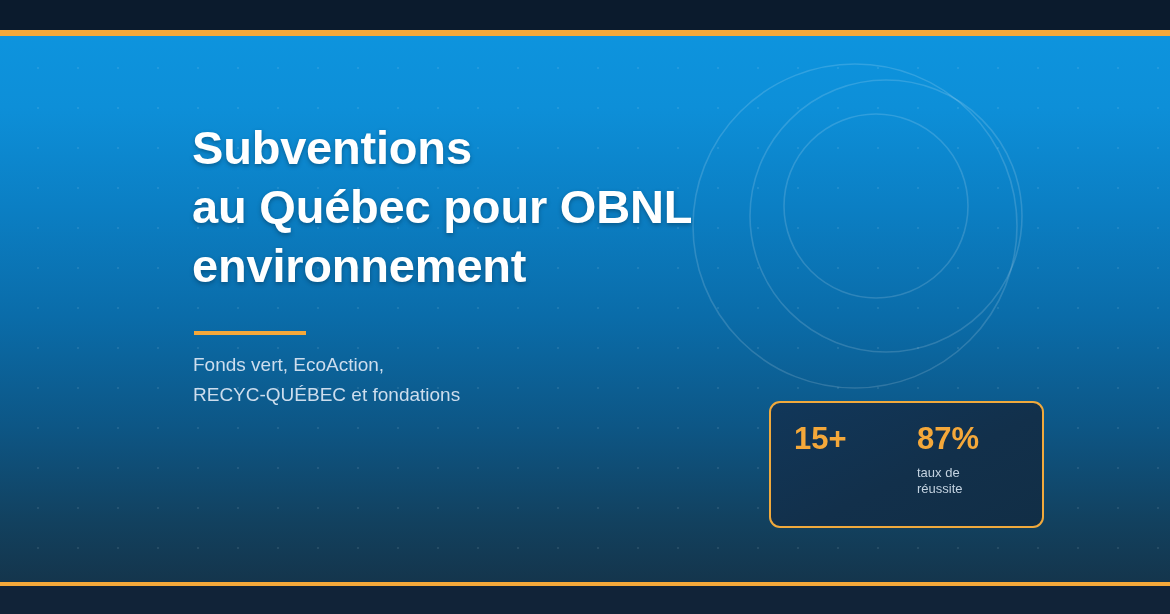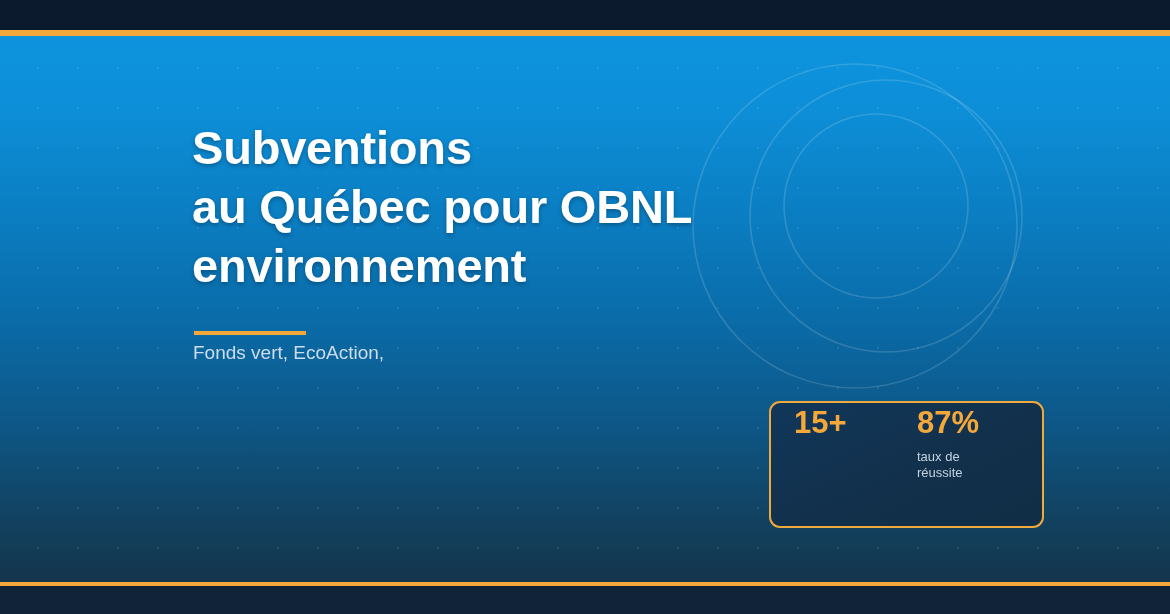--- a/index.html
+++ b/index.html
@@ -92,21 +92,21 @@
     top: 301px;
     width: 112px;
     height: 4px;
     background: #f4a83a;
     z-index: 3;
   }
 
   .subhead {
     position: absolute;
     left: 193px;
-    top: 308px;
+    top: 320px;
     width: 470px;
     margin: 0;
     color: #cddded;
     font-size: 19px;
     line-height: 30px;
     font-weight: normal;
     z-index: 3;
   }
   .subhead .sh-line { display: block; white-space: nowrap; }
 
@@ -116,21 +116,21 @@
     left: 769px;
     top: 371px;
     width: 275px;
     height: 127px;
     border: 2px solid #f0a93c;
     border-radius: 11px;
     background: linear-gradient(160deg, #123css 0%, #10314f 0%, #13334f 45%, #10314c 100%);
     background-color: #113css;
     z-index: 4;
     display: flex;
-    padding: 3px 0 0 23px;
+    padding: 19px 0 0 23px;
   }
   .stats-card { background: linear-gradient(155deg, #11375a 0%, #12304b 55%, #112e46 100%); }
 
   .stat { width: 123px; }
   .stat-value {
     display: block;
     color: #f4a83a;
     font-size: 31px;
     font-weight: bold;
     line-height: 34px;
@@ -204,20 +204,21 @@
   <h1 class="headline">
     <span class="hl-line">Subventions</span>
     <span class="hl-line">au Québec pour OBNL</span>
     <span class="hl-line">environnement</span>
   </h1>
 
   <div class="accent-rule"></div>
 
   <p class="subhead">
     <span class="sh-line">Fonds vert, EcoAction,</span>
+    <span class="sh-line">RECYC-QUÉBEC et fondations</span>
   </p>
 
   <div class="stats-card">
     <div class="stat">
       <span class="stat-value">15+</span>
     </div>
     <div class="stat">
       <span class="stat-value">87%</span>
       <span class="stat-label">
         <span class="sl-line">taux de</span>

